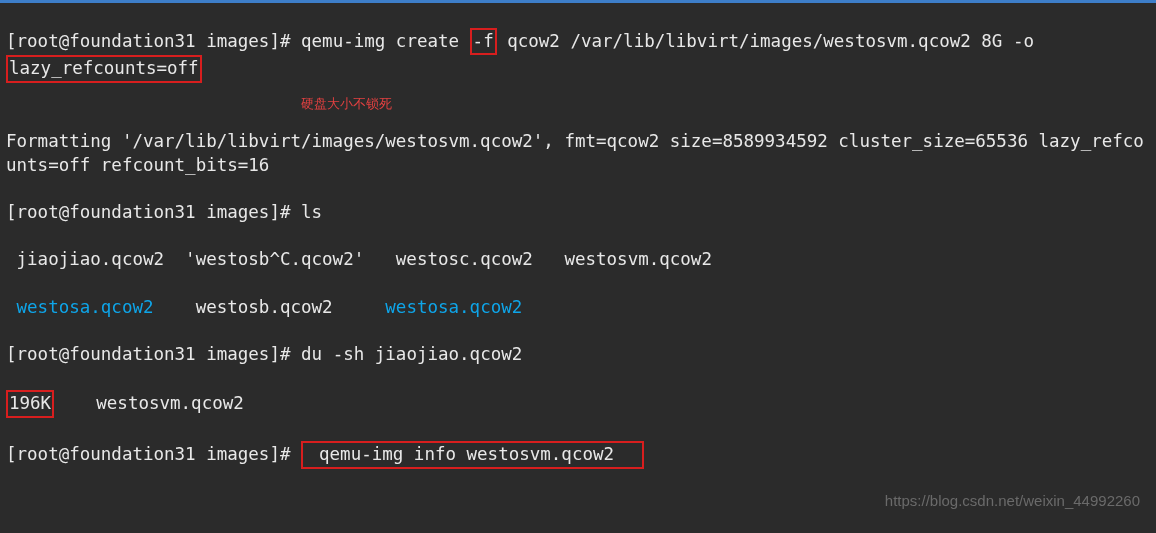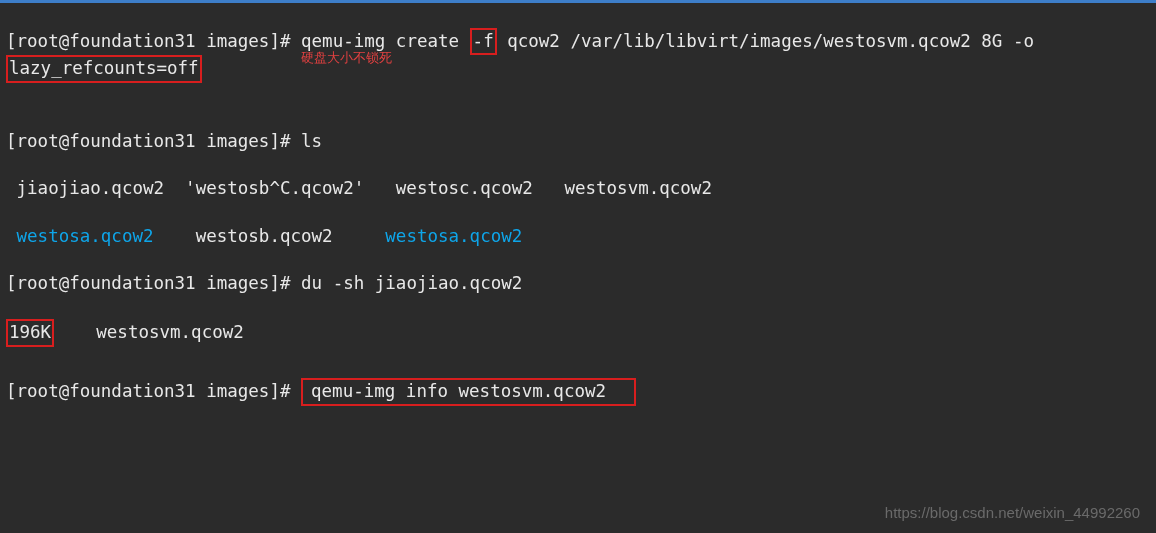--- a/index.html
+++ b/index.html
@@ -34,24 +34,25 @@
     .red-box {
       border: 2px solid #d81e1e;
       display: inline-block;
       padding: 0 1px;
     }
     .annotation {
       color: #e04040;
       font-size: 13px;
       position: absolute;
       font-family: sans-serif;
+      margin-top: 46px;
     }
     .watermark {
       position: absolute;
-      bottom: 10px;
+      bottom: 22px;
       right: 16px;
       color: #6a6a6a;
       font-size: 15px;
       font-family: sans-serif;
       margin-top: 44px;
     }
     .top-bar {
       height: 3px;
       background: #3d7ec9;
       position: absolute;
@@ -61,26 +62,27 @@
     }
   </style>
 </head>
 <body>
 
 <div class="top-bar"></div>
 
 <div class="terminal">
 <span class="line"><span>[root@foundation31 images]#</span> <span>qemu-img create </span><span class="red-box">-f</span><span> qcow2 /var/lib/libvirt/images/westosvm.qcow2 8G -o </span><span class="red-box">lazy_refcounts=off</span></span>
 <span class="annotation" style="top:45px; left:295px;">硬盘大小不锁死</span>
+<span class="line">Formatting '/var/lib/libvirt/images/westosvm.qcow2', fmt=qcow2 size=8589934592 cluster_size=65536 lazy_refcounts=off refcount_bits=16</span>
 <span class="line"><span>[root@foundation31 images]#</span> <span>ls</span></span>
 <span class="line"> jiaojiao.qcow2  'westosb^C.qcow2'   westosc.qcow2   westosvm.qcow2</span>
 <span class="line"><span class="green"> westosa.qcow2</span><span>    westosb.qcow2     </span><span class="green">westosa.qcow2</span></span>
 <span class="line"><span>[root@foundation31 images]#</span> <span>du -sh jiaojiao.qcow2</span></span>
 <span class="line"><span class="red-box">196K</span><span>    westosvm.qcow2</span></span>
-<span class="line"><span>[root@foundation31 images]#</span> <span class="red-box" style="padding:0 28px 0 8px;margin-top:8px;">qemu-img info westosvm.qcow2</span></span>
+<span class="line"><span>[root@foundation31 images]#</span> <span class="red-box" style="padding:0 28px 0 16px;">qemu-img info westosvm.qcow2</span></span>
 
 
 
 
 
 
 
 
 
 

